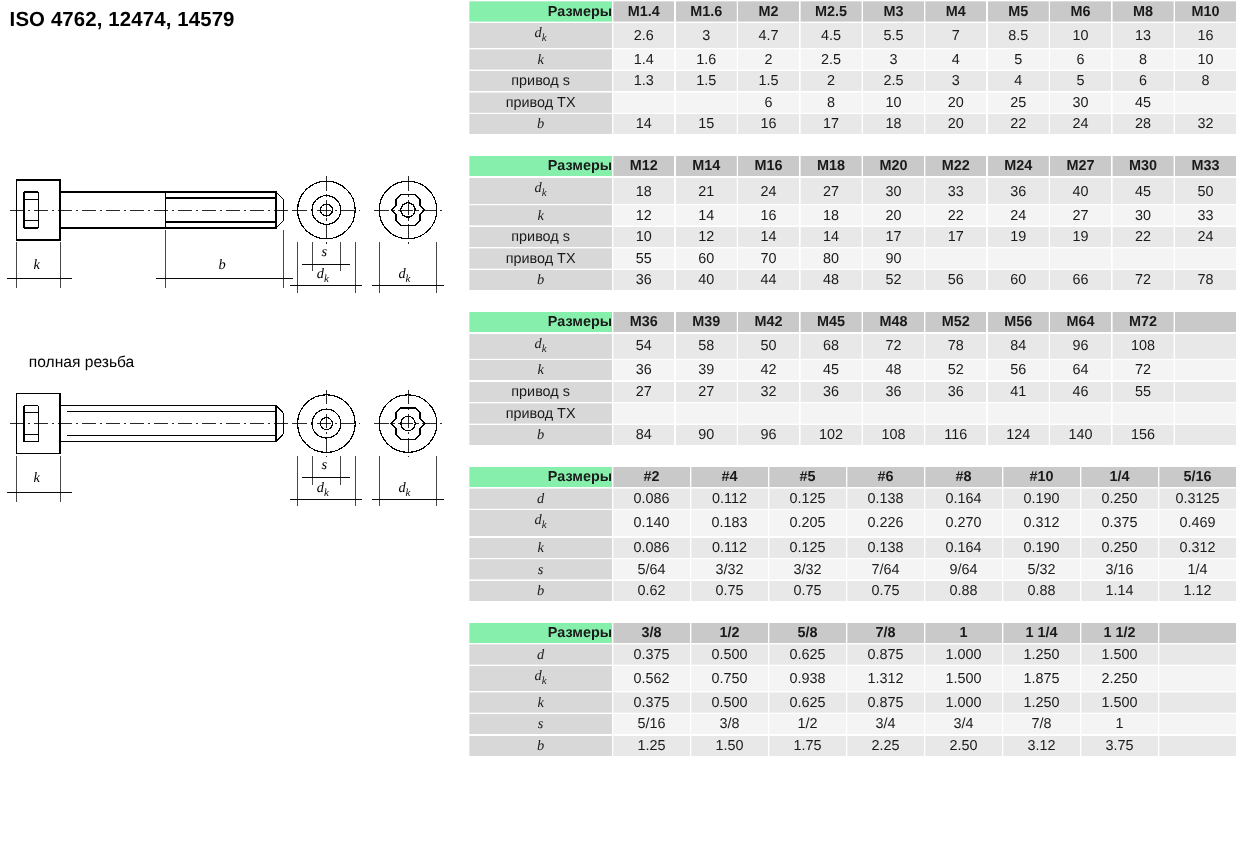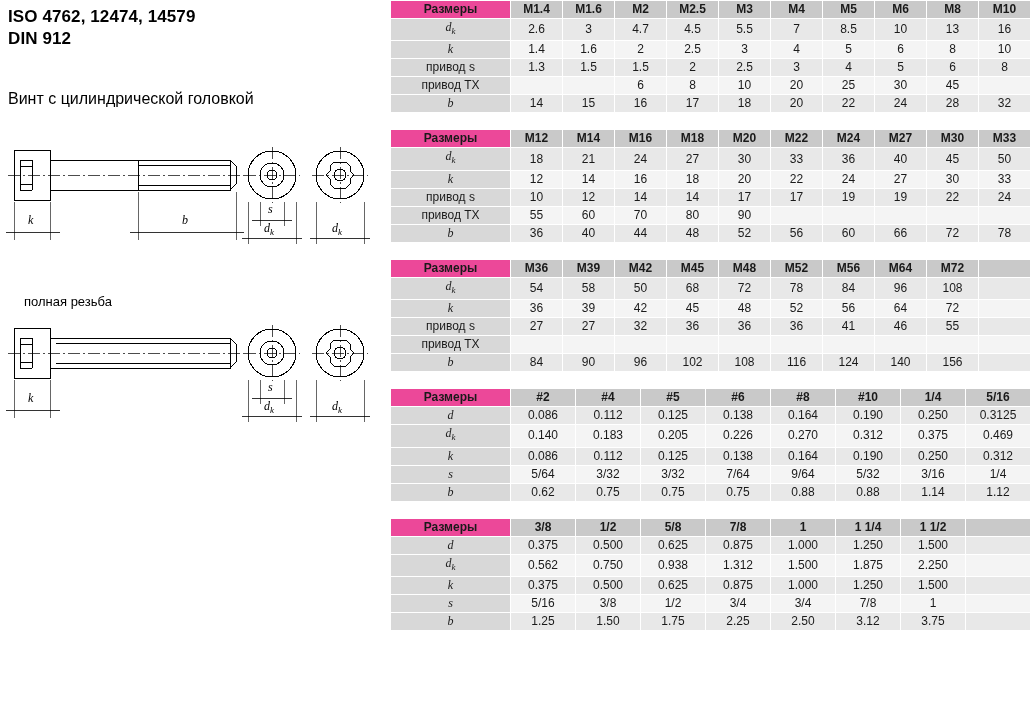--- a/index.html
+++ b/index.html
@@ -90,21 +90,22 @@
     color: #1a1a1a;
     overflow: hidden;
     white-space: nowrap;
   }
   table.dim-table thead th {
     background: #c9c9c9;
     font-weight: bold;
     font-size: 12px;
   }
   table.dim-table thead th.rowhead {
-    background: #ec4899;
+    background: #86efac;
+    text-align: right;
   }
   table.dim-table tbody td.rowhead {
     background: #d8d8d8;
     font-weight: normal;
   }
   table.dim-table tbody tr.odd td {
     background: #e8e8e8;
   }
   table.dim-table tbody tr.even td {
     background: #f4f4f4;
@@ -119,24 +120,22 @@
 </style>
 </head>
 <body>
 
 <div id="page">
 
   <div id="left-col">
 
     <div id="doc-title">
       <div>ISO 4762, 12474, 14579</div>
-      <div>DIN 912</div>
     </div>
 
-    <div id="doc-subtitle">Винт с цилиндрической головкой</div>
 
     <div class="drawing" id="drawing-1">
       <svg width="386" height="130" viewBox="0 0 386 130" xmlns="http://www.w3.org/2000/svg">
         <g stroke="#000" fill="none" stroke-width="1" shape-rendering="crispEdges">
 
           <rect x="14" y="10" width="36" height="50"></rect>
 
           <line x1="20" y1="20" x2="32" y2="20"></line>
           <line x1="20" y1="26" x2="32" y2="26"></line>
           <line x1="20" y1="44" x2="32" y2="44"></line>

